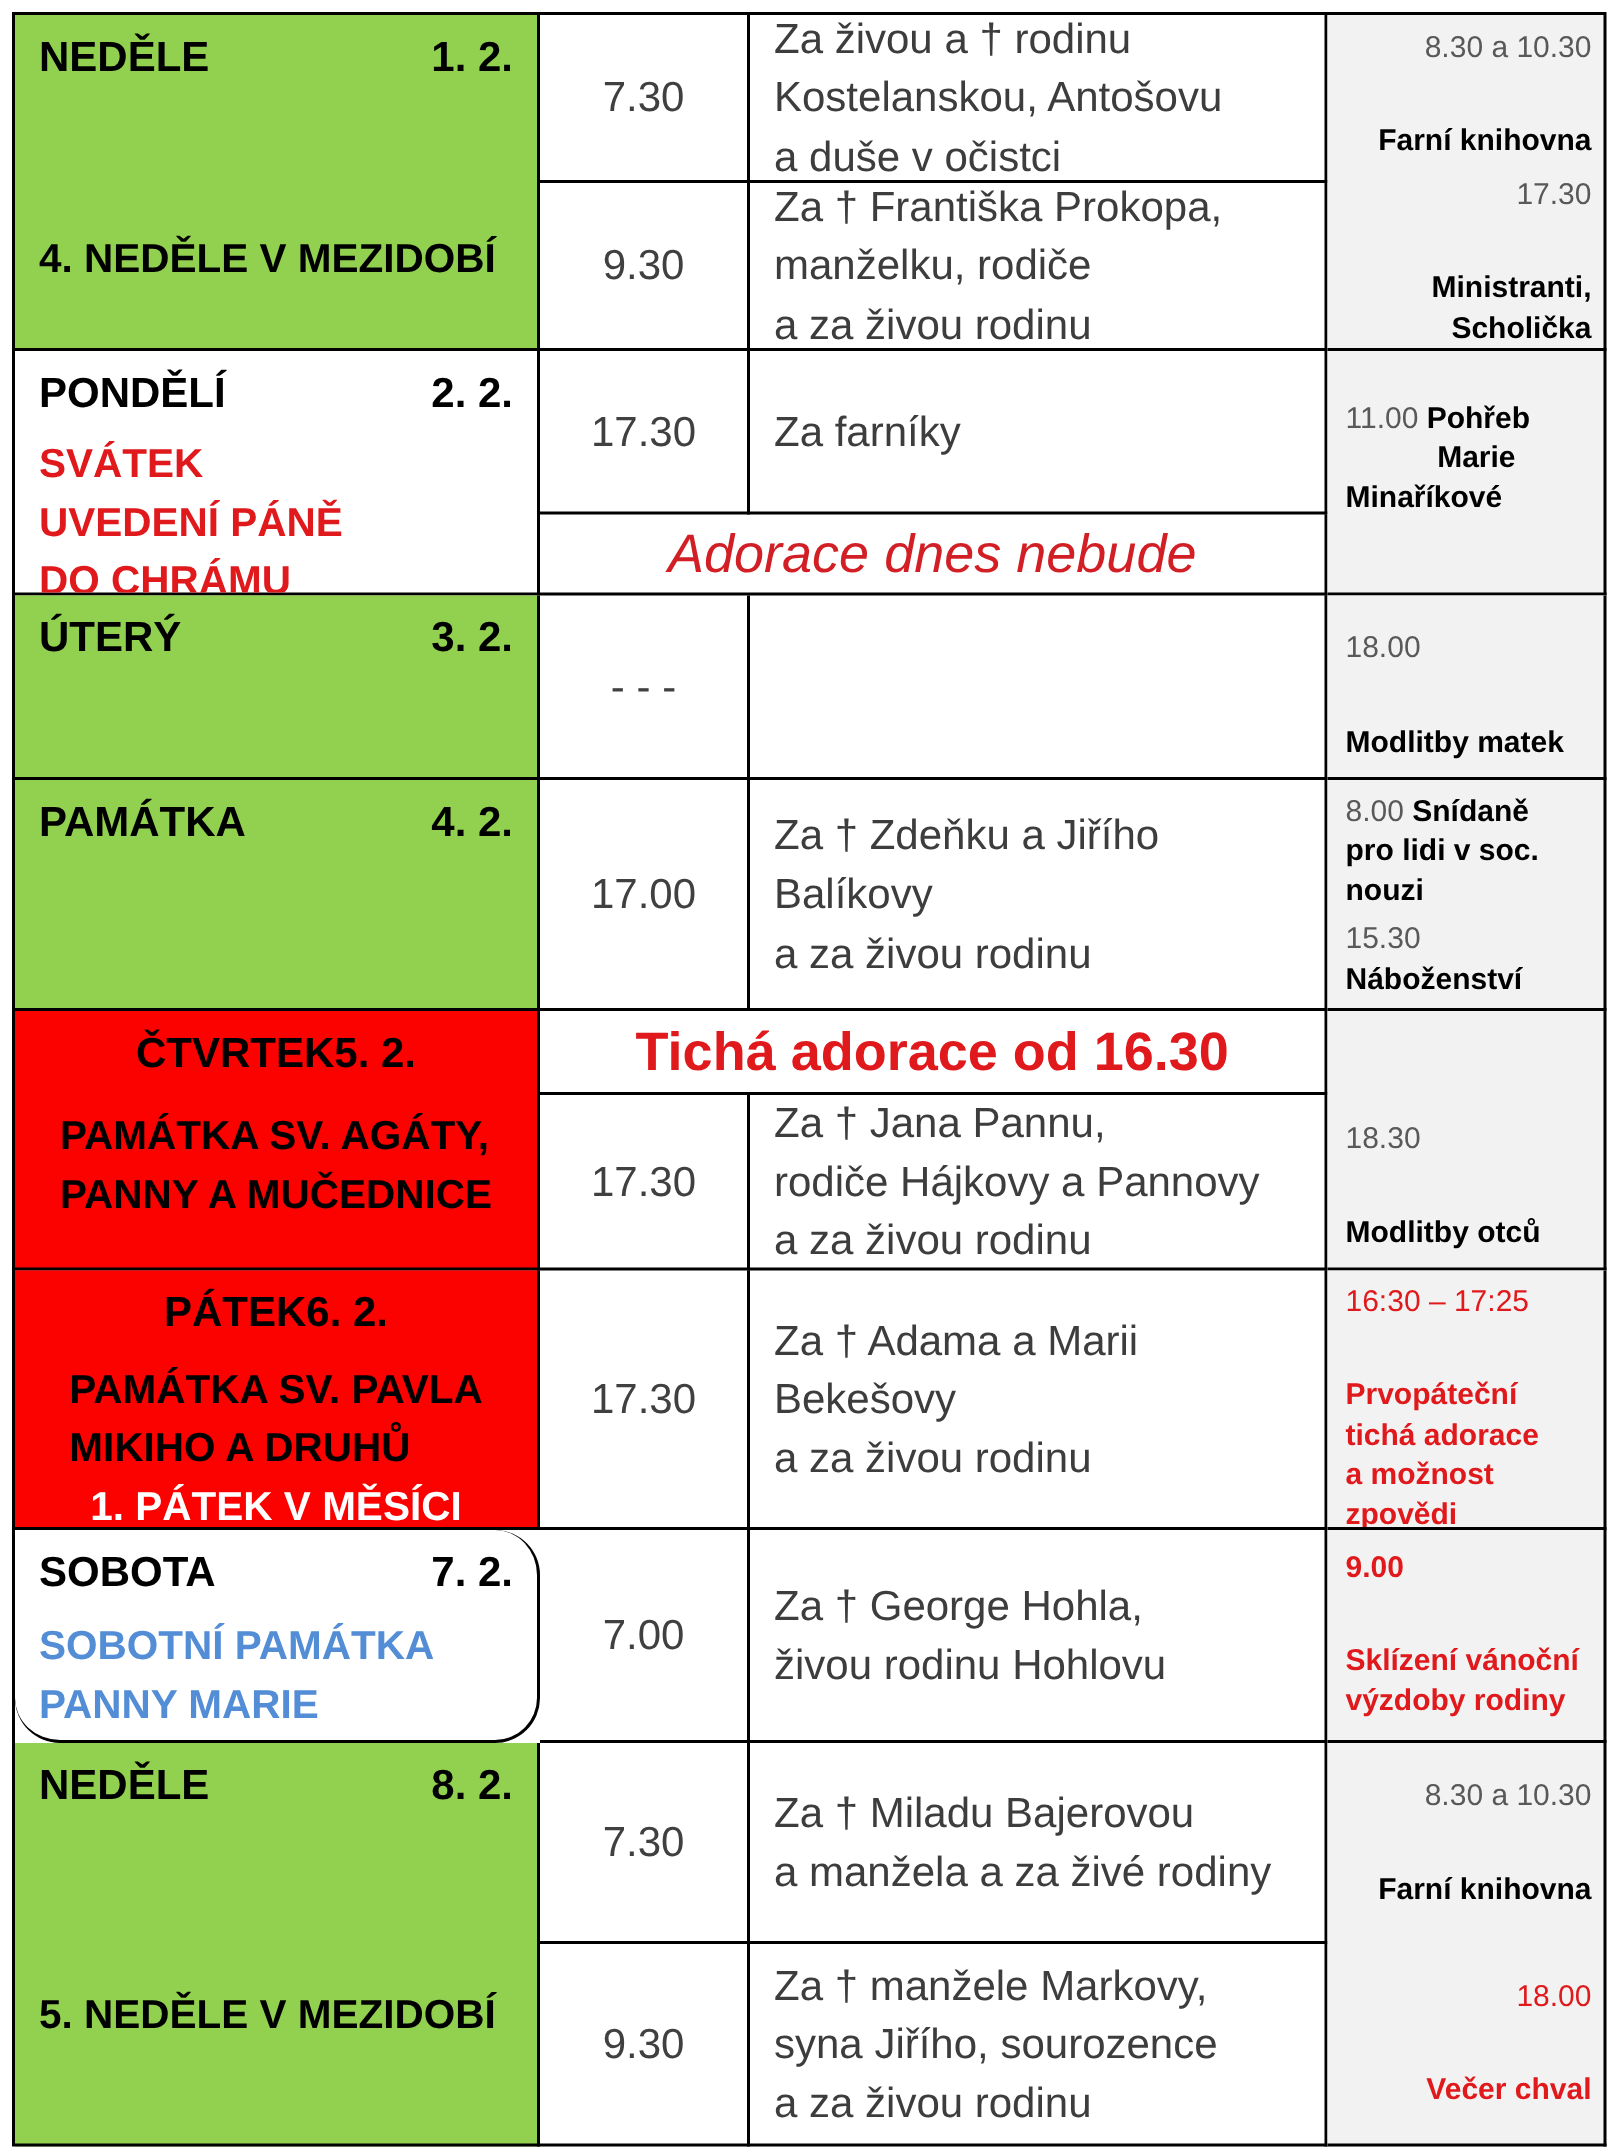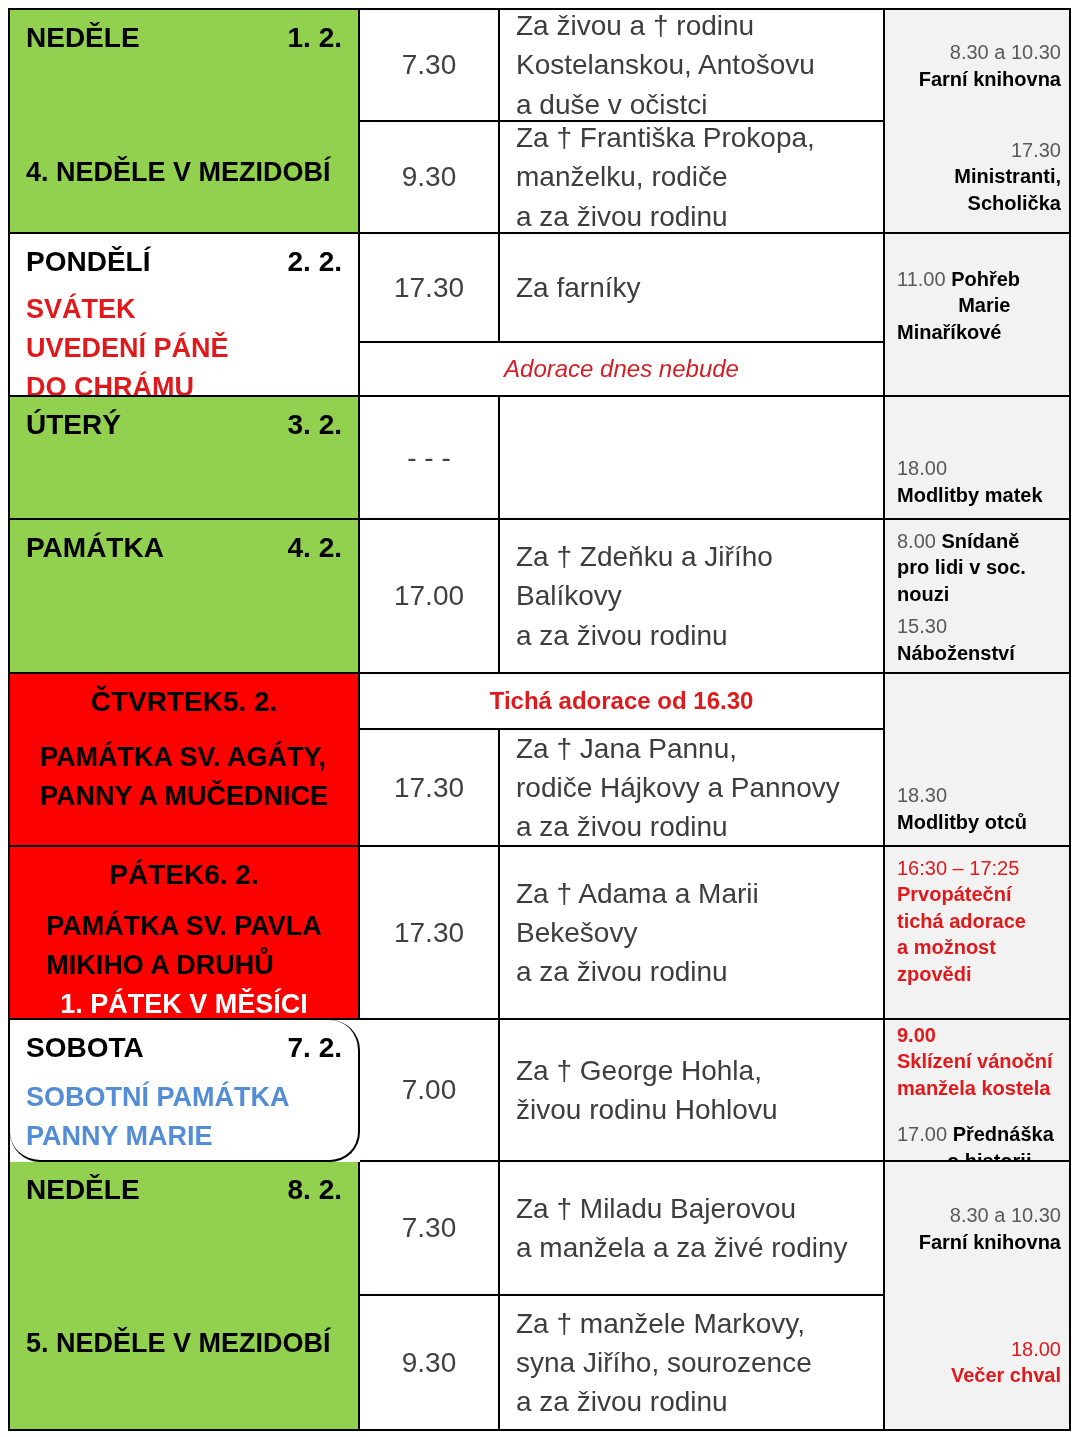--- a/index.html
+++ b/index.html
@@ -42,35 +42,35 @@
   .mt-12 { margin-top: 12px; } .mt-14 { margin-top: 14px; }
   .mt-16 { margin-top: 16px; } .mt-20 { margin-top: 20px; }
 
   
   .time-cell { display: flex; align-items: center; justify-content: center;
                font-size: 28px; color: #404040; }
   .int-cell  { display: flex; flex-direction: column; justify-content: center;
                font-size: 28px; color: #3d3d3d; line-height: 1.4;
                padding: 8px 12px 8px 16px; white-space: pre-line; }
   .special-cell { display: flex; align-items: center; justify-content: center;
-                  font-size: 24px; }
+                  font-size: 36px; }
   .special-italic { font-style: italic; color: #d21f26; }
   .special-bold   { font-weight: bold; color: #e0191c; }
 
   
   .notes-cell { display: flex; flex-direction: column; font-size: 20px;
                 line-height: 1.32; padding: 6px 8px 6px 12px; color: #000; }
   .notes-split { padding: 0 8px 0 12px; }
   .notes-split .note-slot { flex: 1; display: flex; flex-direction: column; justify-content: center; text-align: right; }
   .notes-bottom { justify-content: flex-end; padding-bottom: 10px; }
   .notes-top-30 { padding-top: 32px; }
   .note { margin-bottom: 6px; }
   .note:last-child { margin-bottom: 0; }
   .note-time  { color: #595959; }
-  .note-label { font-weight: bold; color: #000; white-space: pre-wrap; }
+  .note-label { font-weight: bold; color: #000; white-space: pre-wrap; margin-top: 36px; }
   .note .red  { color: #e0191c; }
   .note-time.bold { font-weight: bold; }
   .gap-top { margin-top: 14px; }
 </style>
 </head>
 <body>
 
 <div class="schedule">
 
   <div class="cell bg-green day-cell" style="grid-row:1 / span 2; grid-column:1;">
@@ -210,25 +210,25 @@
     <div class="day-head">
       <span>SOBOTA</span>
       <span>7. 2.</span>
     </div>
     <div class="day-sub sub-blue mt-14">SOBOTNÍ PAMÁTKA
 PANNY MARIE</div>
   </div>
   <div class="cell time-cell" style="grid-row:10; grid-column:2;">7.00</div>
   <div class="cell int-cell" style="grid-row:10; grid-column:3;">Za † George Hohla,
 živou rodinu Hohlovu</div>
-  <div class="cell bg-notes notes-cell" style="grid-row:10; grid-column:4; padding-top:2px;">
+  <div class="cell bg-notes notes-cell" style="grid-row:10; grid-column:4; padding-top:12px;">
     <div class="note">
       <div class="note-time red bold">9.00</div>
       <div class="note-label red">Sklízení vánoční
-manžela kostela</div>
+výzdoby rodiny</div>
     </div>
     <div class="note gap-top">
       <span class="note-time">17.00</span>
       <span class="note-label">Přednáška
          o historii kostela</span>
     </div>
   </div>
 
   <div class="cell bg-green day-cell" style="grid-row:11 / span 2; grid-column:1;">
     <div class="day-head">

